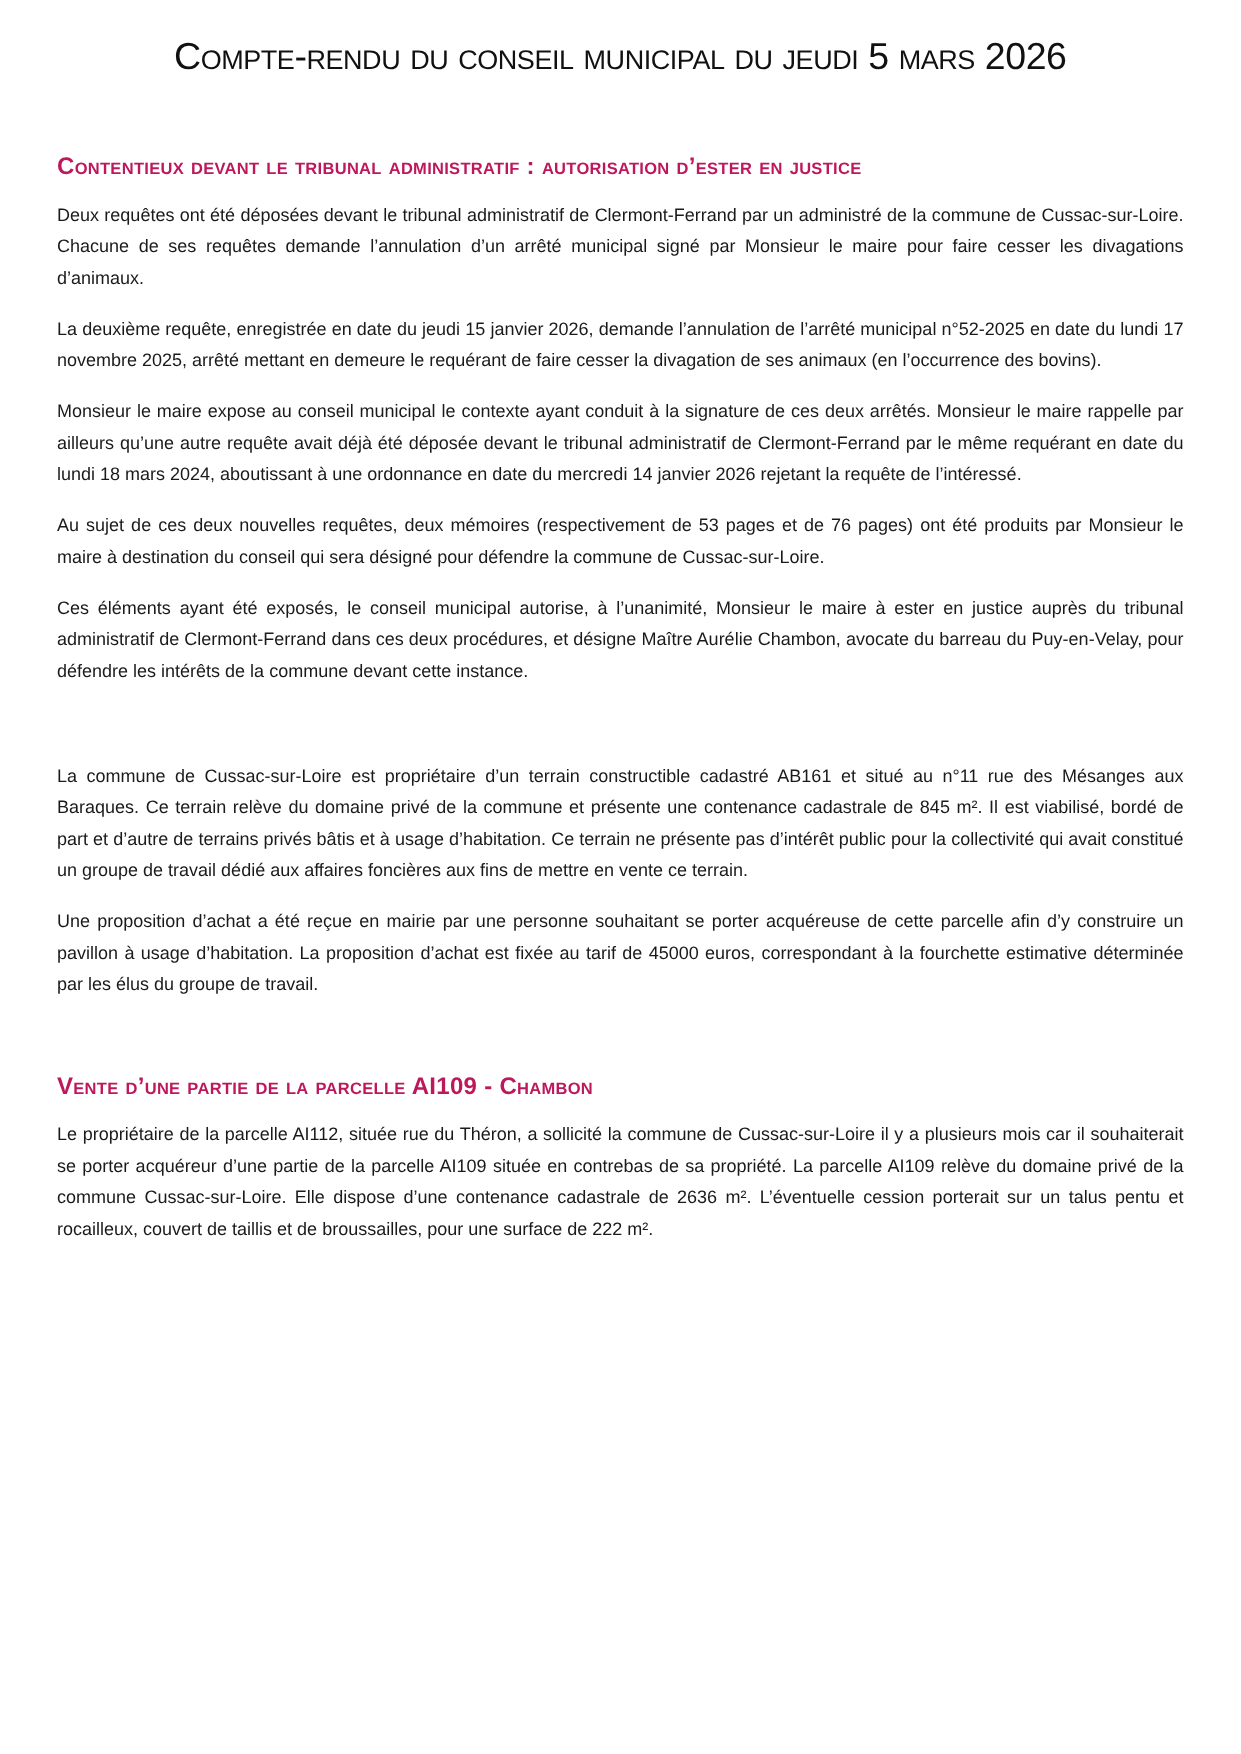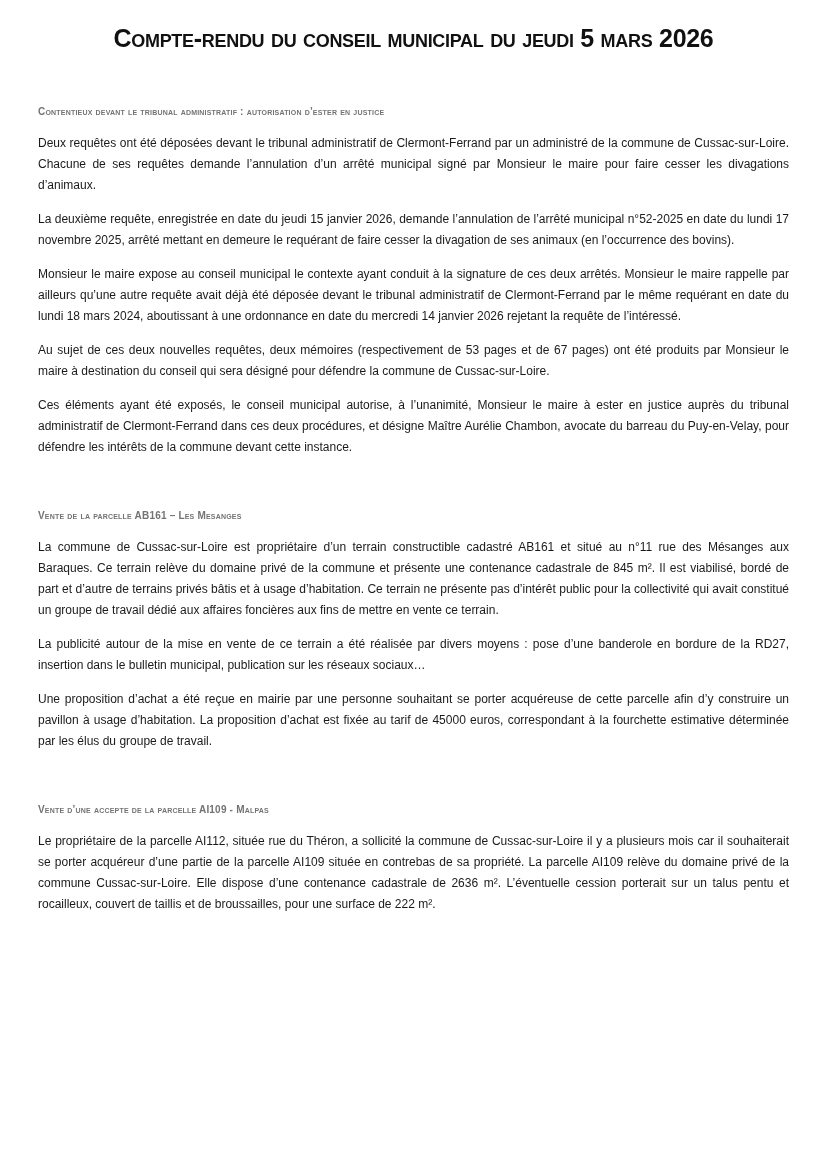--- a/index.html
+++ b/index.html
@@ -19,36 +19,36 @@
     width: 827px;
     min-height: 1169px;
     padding: 22px 38px 40px 38px;
     background: #ffffff;
   }
   .doc-title {
     margin: 0;
     text-align: center;
     font-size: 25px;
     line-height: 32px;
-    font-weight: 700;
+    font-weight: 400;
     font-variant: small-caps;
     letter-spacing: -0.3px;
     color: #111111;
   }
   .section {
     margin-top: 49px;
   }
   .section-heading {
     margin: 0;
-    font-size: 10px;
+    font-size: 16px;
     line-height: 17px;
     font-weight: 700;
     font-variant: small-caps;
     letter-spacing: 0.2px;
-    color: #737373;
+    color: #be185d;
   }
   .section p {
     margin: 13px 0 0 0;
     font-size: 12px;
     line-height: 21px;
     text-align: justify;
     color: #1a1a1a;
   }
 </style>
 </head>
@@ -56,29 +56,27 @@
 
 <div class="page">
 
   <h1 class="doc-title">Compte-rendu du conseil municipal du jeudi 5 mars 2026</h1>
 
   <div class="section">
     <h2 class="section-heading">Contentieux devant le tribunal administratif : autorisation d’ester en justice</h2>
     <p>Deux requêtes ont été déposées devant le tribunal administratif de Clermont-Ferrand par un administré de la commune de Cussac-sur-Loire. Chacune de ses requêtes demande l’annulation d’un arrêté municipal signé par Monsieur le maire pour faire cesser les divagations d’animaux.</p>
     <p>La deuxième requête, enregistrée en date du jeudi 15 janvier 2026, demande l’annulation de l’arrêté municipal n°52-2025 en date du lundi 17 novembre 2025, arrêté mettant en demeure le requérant de faire cesser la divagation de ses animaux (en l’occurrence des bovins).</p>
     <p>Monsieur le maire expose au conseil municipal le contexte ayant conduit à la signature de ces deux arrêtés. Monsieur le maire rappelle par ailleurs qu’une autre requête avait déjà été déposée devant le tribunal administratif de Clermont-Ferrand par le même requérant en date du lundi 18 mars 2024, aboutissant à une ordonnance en date du mercredi 14 janvier 2026 rejetant la requête de l’intéressé.</p>
-    <p>Au sujet de ces deux nouvelles requêtes, deux mémoires (respectivement de 53 pages et de 67 pages) ont été produits par Monsieur le maire à destination du conseil qui sera désigné pour défendre la commune de Cussac-sur-Loire.</p>
+    <p>Au sujet de ces deux nouvelles requêtes, deux mémoires (respectivement de 53 pages et de 76 pages) ont été produits par Monsieur le maire à destination du conseil qui sera désigné pour défendre la commune de Cussac-sur-Loire.</p>
     <p>Ces éléments ayant été exposés, le conseil municipal autorise, à l’unanimité, Monsieur le maire à ester en justice auprès du tribunal administratif de Clermont-Ferrand dans ces deux procédures, et désigne Maître Aurélie Chambon, avocate du barreau du Puy-en-Velay, pour défendre les intérêts de la commune devant cette instance.</p>
   </div>
 
   <div class="section">
-    <h2 class="section-heading">Vente de la parcelle AB161 – Les Mesanges</h2>
     <p>La commune de Cussac-sur-Loire est propriétaire d’un terrain constructible cadastré AB161 et situé au n°11 rue des Mésanges aux Baraques. Ce terrain relève du domaine privé de la commune et présente une contenance cadastrale de 845 m². Il est viabilisé, bordé de part et d’autre de terrains privés bâtis et à usage d’habitation. Ce terrain ne présente pas d’intérêt public pour la collectivité qui avait constitué un groupe de travail dédié aux affaires foncières aux fins de mettre en vente ce terrain.</p>
-    <p>La publicité autour de la mise en vente de ce terrain a été réalisée par divers moyens : pose d’une banderole en bordure de la RD27, insertion dans le bulletin municipal, publication sur les réseaux sociaux…</p>
     <p>Une proposition d’achat a été reçue en mairie par une personne souhaitant se porter acquéreuse de cette parcelle afin d’y construire un pavillon à usage d’habitation. La proposition d’achat est fixée au tarif de 45000 euros, correspondant à la fourchette estimative déterminée par les élus du groupe de travail.</p>
   </div>
 
   <div class="section">
-    <h2 class="section-heading">Vente d’une accepte de la parcelle AI109 - Malpas</h2>
+    <h2 class="section-heading">Vente d’une partie de la parcelle AI109 - Chambon</h2>
     <p>Le propriétaire de la parcelle AI112, située rue du Théron, a sollicité la commune de Cussac-sur-Loire il y a plusieurs mois car il souhaiterait se porter acquéreur d’une partie de la parcelle AI109 située en contrebas de sa propriété. La parcelle AI109 relève du domaine privé de la commune Cussac-sur-Loire. Elle dispose d’une contenance cadastrale de 2636 m². L’éventuelle cession porterait sur un talus pentu et rocailleux, couvert de taillis et de broussailles, pour une surface de 222 m².</p>
   </div>
 
 </div>
 
 </body></html>

